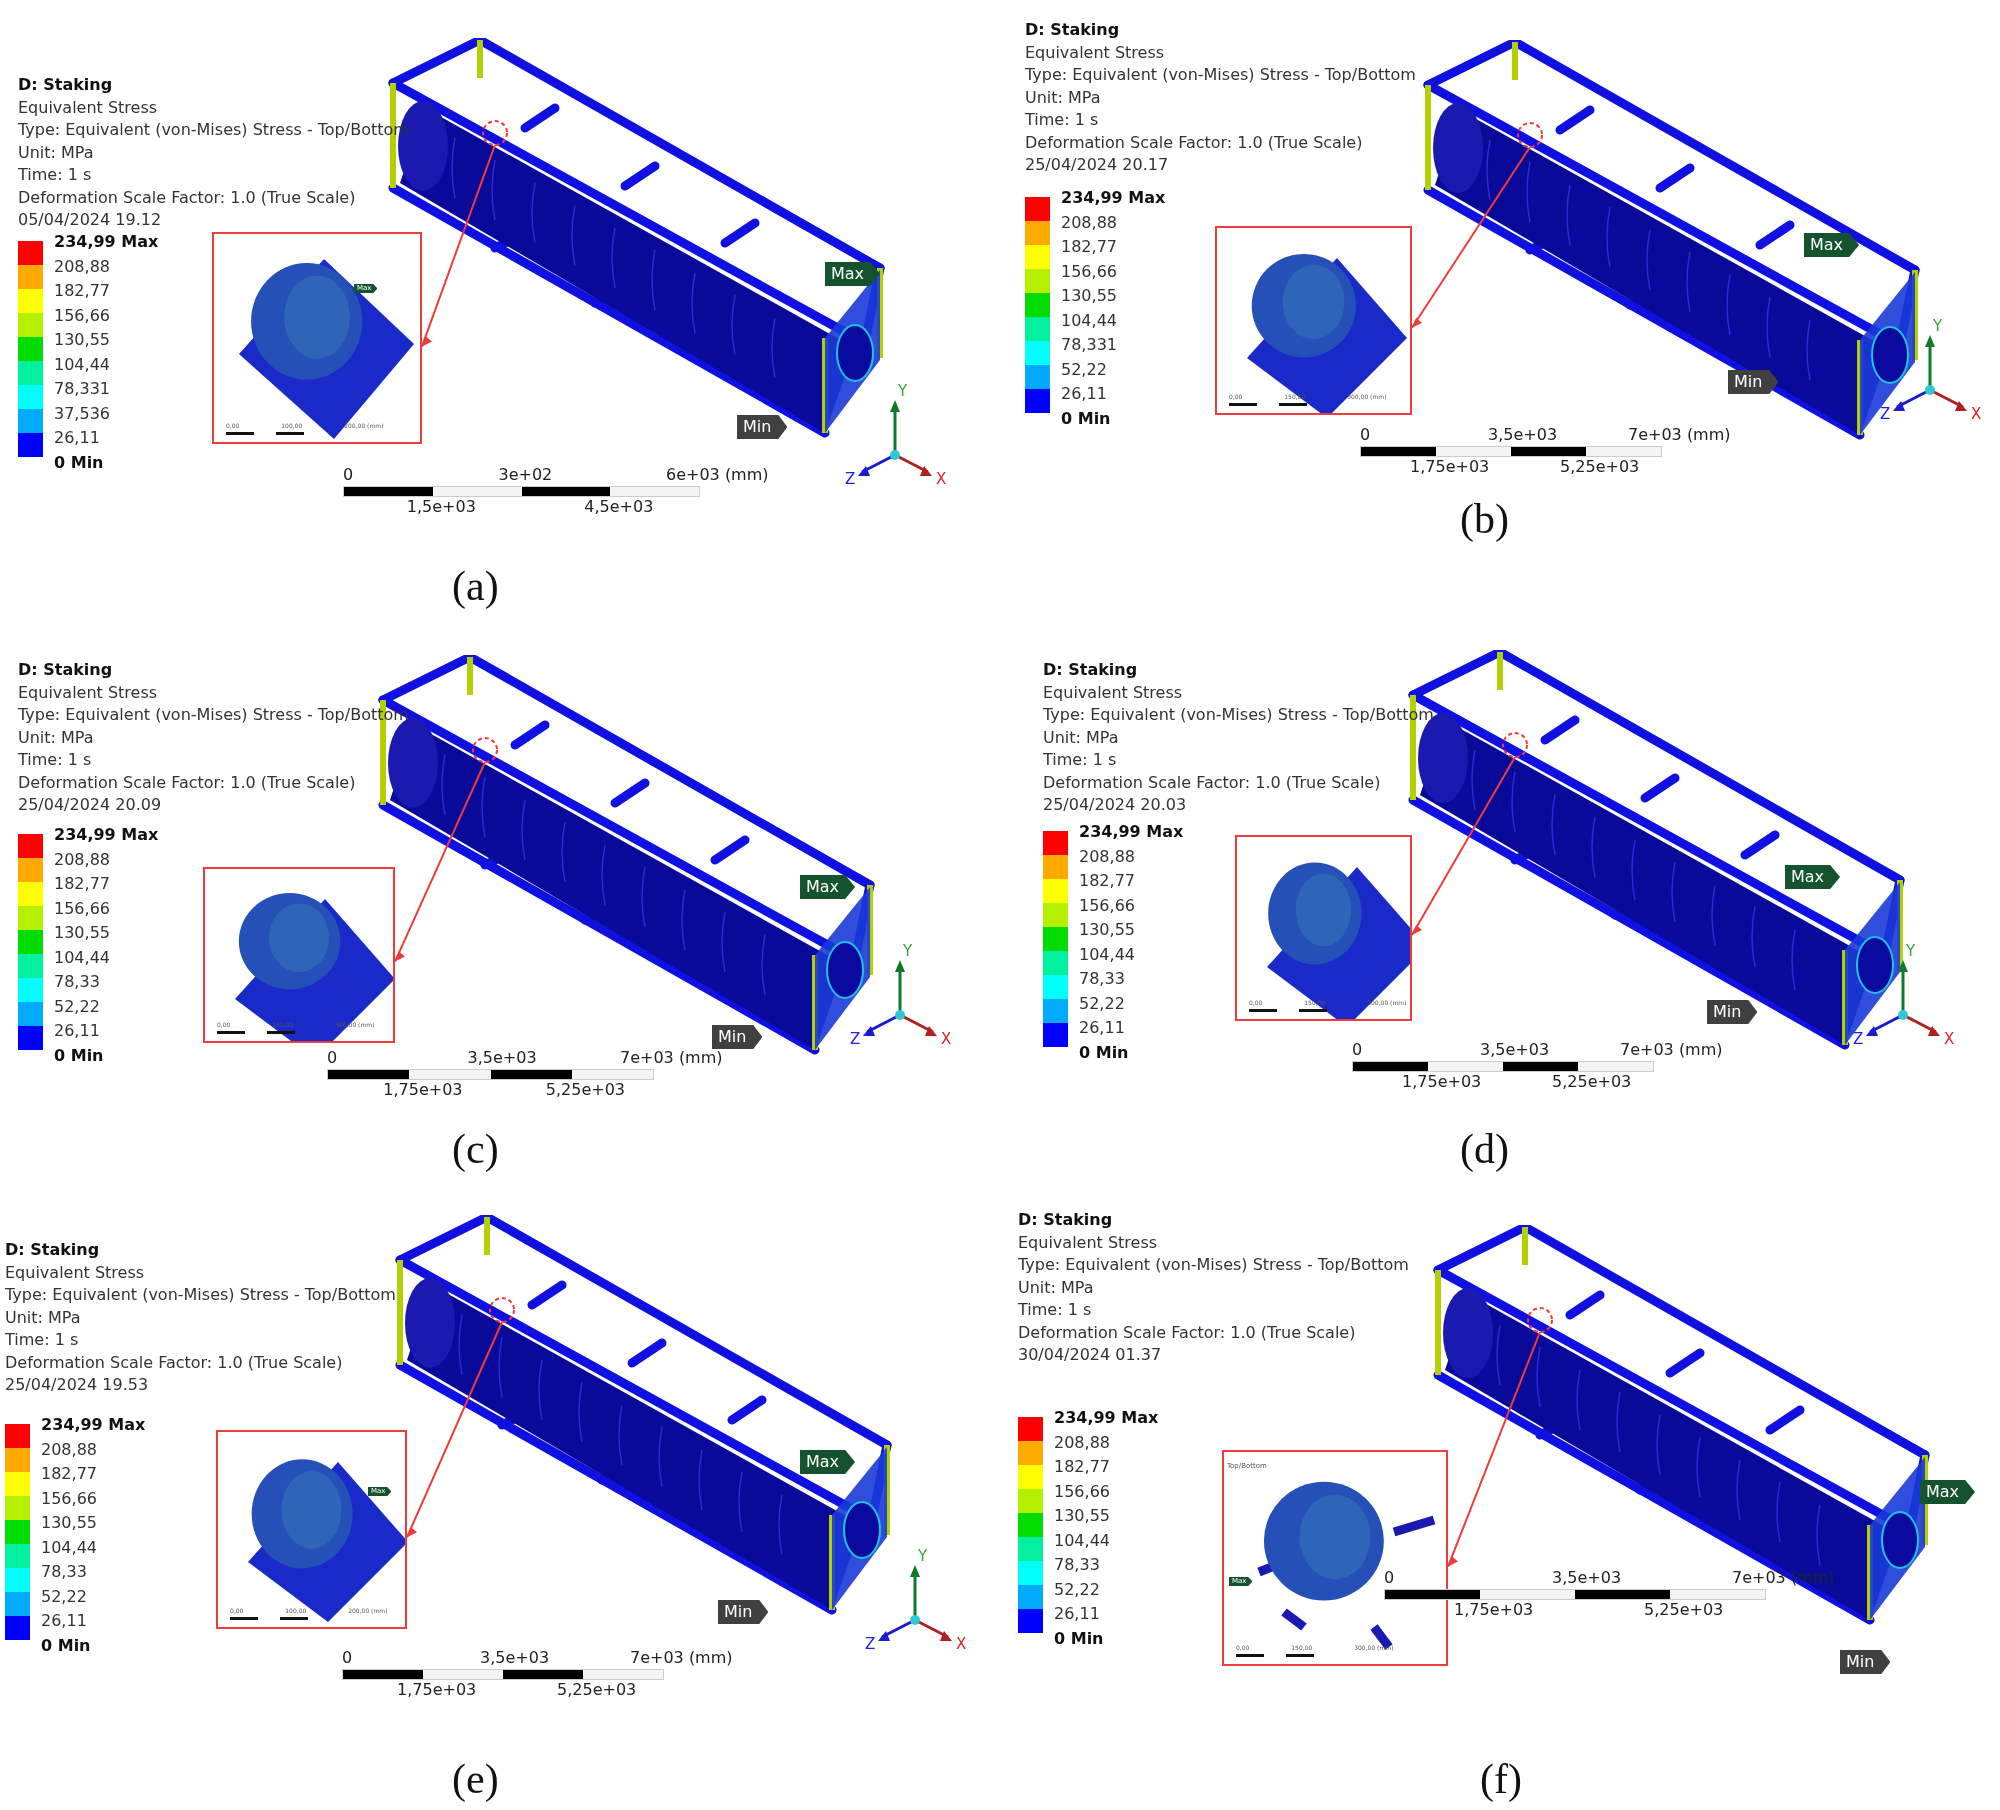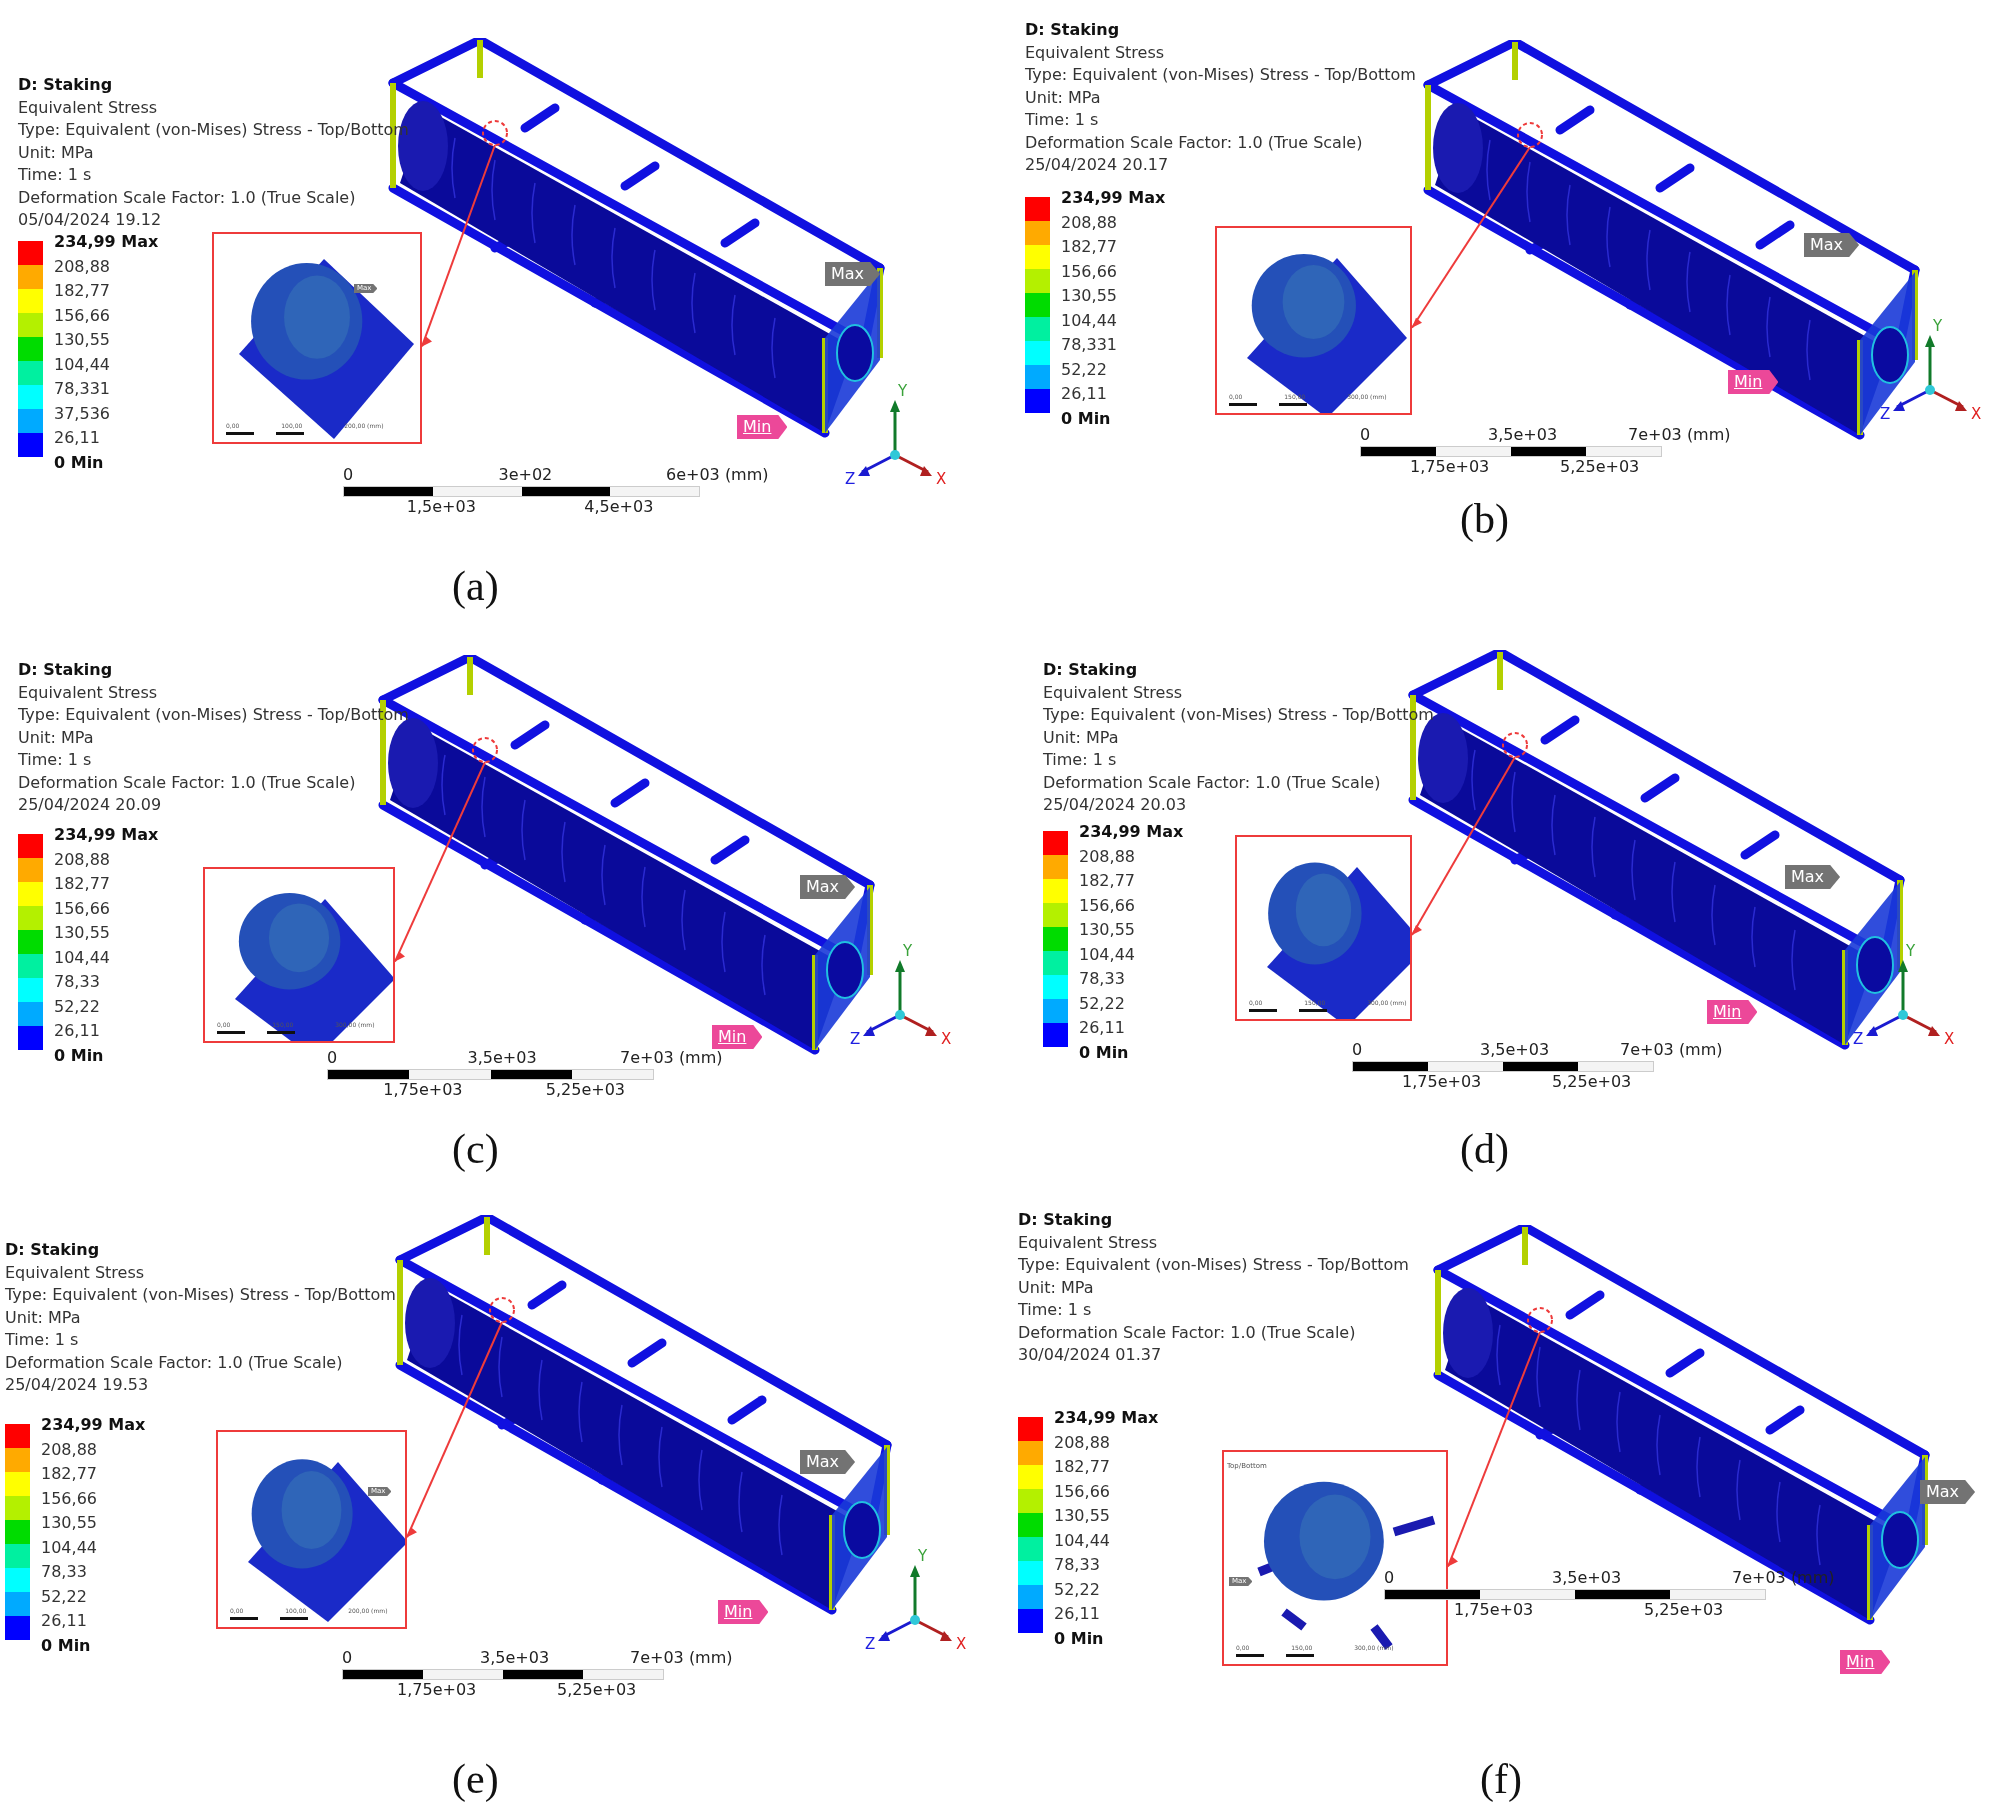--- a/index.html
+++ b/index.html
@@ -11,22 +11,22 @@
   .legend .bar { position:absolute; left:0; top:9px; width:25px; }
   .legend .bar div { width:25px; }
   .legend .lbl { position:absolute; left:36px; font-size:16px; white-space:nowrap; color:#333; }
   .legend .lbl.b { font-weight:bold; color:#111; }
   .inset { position:absolute; border:2px solid #ee3b3b; background:#fff; overflow:hidden; }
   .inset .iscale { position:absolute; bottom:6px; left:12px; font-size:6px; color:#555; white-space:nowrap; }
   .inset .iscale .ib { display:inline-block; height:3px; background:#111; width:28px; margin-right:22px; }
   .model { position:absolute; }
   .tag { position:absolute; color:#fff; font-size:16px; padding:1px 16px 1px 6px; line-height:22px;
          clip-path:polygon(0 0, 82% 0, 100% 50%, 82% 100%, 0 100%); }
-  .tag.max { background:#737373; }
-  .tag.min { background:#ec4899;text-decoration:underline; }
+  .tag.max { background:#14532d; }
+  .tag.min { background:#404040; }
   .scale { position:absolute; font-size:16px; color:#222; }
   .scale .track { position:absolute; height:9px; border:1px solid #ccc; background:#f4f4f4; }
   .scale .seg { position:absolute; top:0; height:9px; background:#000; }
   .scale .t { position:absolute; white-space:nowrap; }
   .plabel { position:absolute; font-family:"Liberation Serif", "DejaVu Serif", serif; font-size:42px; color:#111; }
   .triad { position:absolute; width:110px; height:100px; }
   .triad .ax { position:absolute; font-size:15px; }
 </style>
 </head>
 <body>

